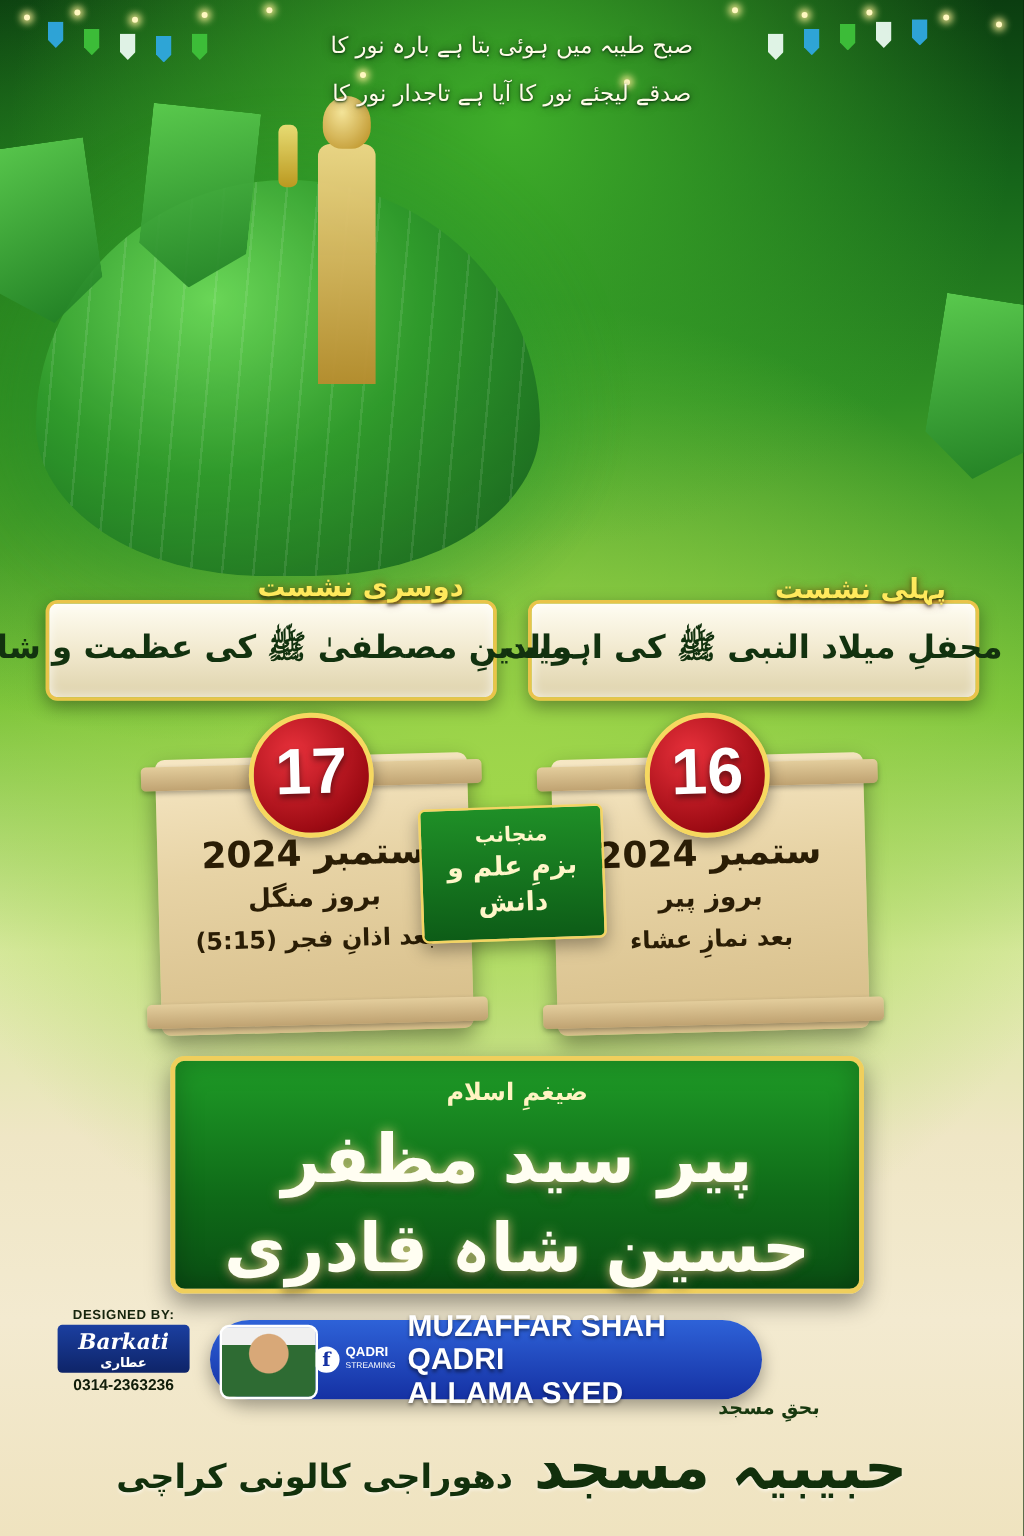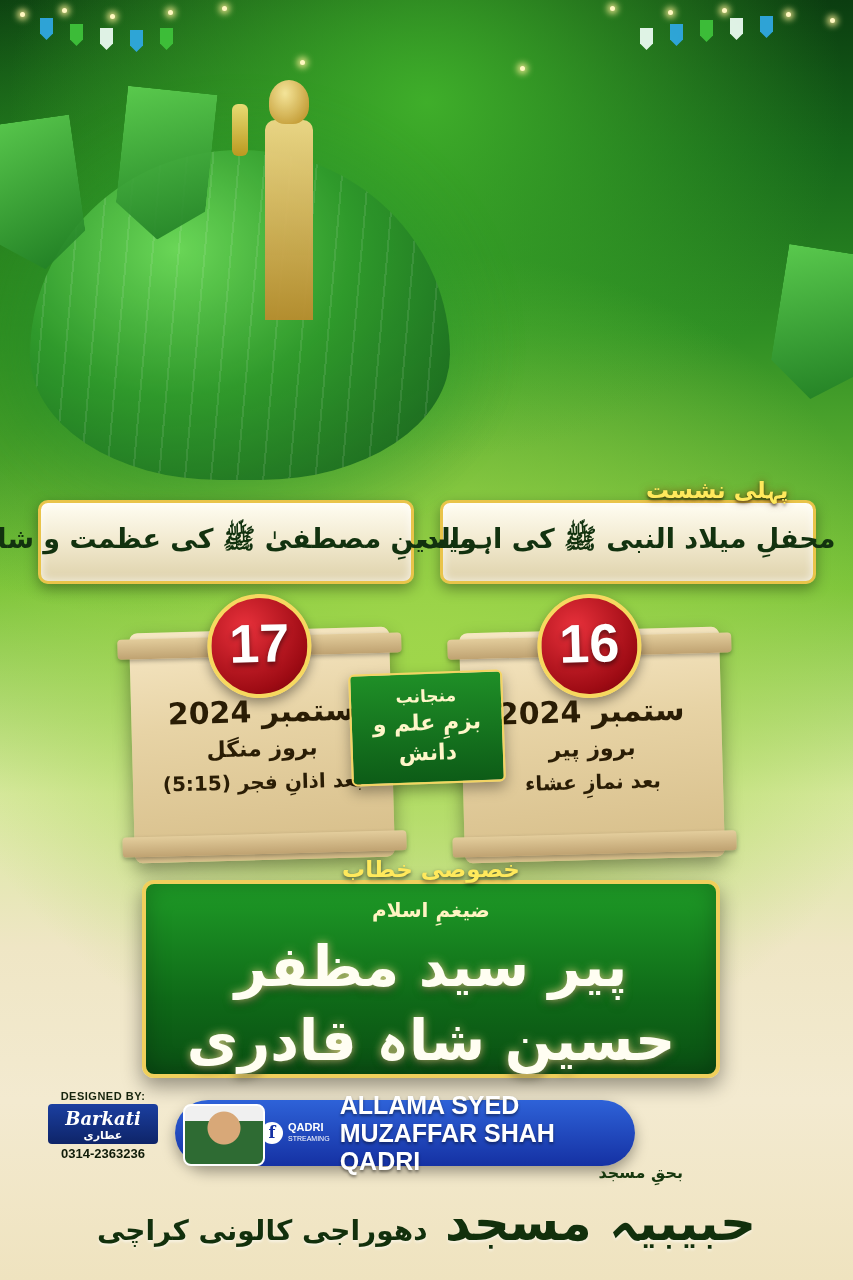--- a/index.html
+++ b/index.html
@@ -477,28 +477,33 @@
     <div class="glowdot" style="left:222px; top:6px;"></div>
     <div class="glowdot" style="left:610px; top:6px;"></div>
     <div class="glowdot" style="left:668px; top:10px;"></div>
     <div class="glowdot" style="left:722px; top:8px;"></div>
     <div class="glowdot" style="left:786px; top:12px;"></div>
     <div class="glowdot" style="left:830px; top:18px;"></div>
     <div class="glowdot" style="left:300px; top:60px;"></div>
     <div class="glowdot" style="left:520px; top:66px;"></div>
   </div>
 
+  <div class="couplet">
+    <div class="urdu">صبح طیبہ میں ہوئی بتا ہے بارہ نور کا</div>
+    <div class="urdu">صدقے لیجئے نور کا آیا ہے تاجدار نور کا</div>
+  </div>
 
 
   <div class="sessions">
     <div class="session">
       <div class="session-title">پہلی نشست</div>
       <div class="session-text">محفلِ میلاد النبی ﷺ کی اہمیت</div>
     </div>
     <div class="session">
+      <div class="session-title">دوسری نشست</div>
       <div class="session-text">والدینِ مصطفیٰ ﷺ کی عظمت و شان</div>
     </div>
   </div>
 
   <div class="scrolls">
     <div class="scroll">
       <div class="scroll-top"></div>
       <div class="scroll-bot"></div>
       <div class="daybadge">16</div>
       <div class="scroll-body">
@@ -519,21 +524,20 @@
       </div>
     </div>
   </div>
 
   <div class="center-tag">
     <div class="t1">منجانب</div>
     <div class="t2">بزمِ علم و دانش</div>
   </div>
 
   <div class="speaker-panel">
-    <div class="khitab">خصوصی خطاب</div>
     <div class="speaker-tagline">ضیغمِ اسلام</div>
     <div class="speaker-name">پیر سید مظفر حسین شاہ قادری</div>
   </div>
 
   <div class="designer">
     <div class="lbl">DESIGNED BY:</div>
     <div class="brand">
       <span>Barkati</span>
       <small class="urdu">عطاری</small>
     </div>
@@ -543,22 +547,22 @@
   <div class="livebar">
     <div class="speaker-photo"></div>
     <div class="fb-live">
       <div class="fb-circle">f</div>
       <div class="live-text">
         <span>QADRI</span>
         <small>STREAMING</small>
       </div>
     </div>
     <div>
+      <div class="live-name">MUZAFFAR SHAH QADRI</div>
       <div class="live-name">ALLAMA SYED</div>
-      <div class="live-name">MUZAFFAR SHAH QADRI</div>
     </div>
   </div>
 
   <div class="venue">
     <div class="venue-crest urdu">بحقِ مسجد</div>
     <div class="venue-name">
       <span>حبیبیہ مسجد</span>
       <span style="font-size:28px;">دھوراجی کالونی کراچی</span>
     </div>
   </div>

